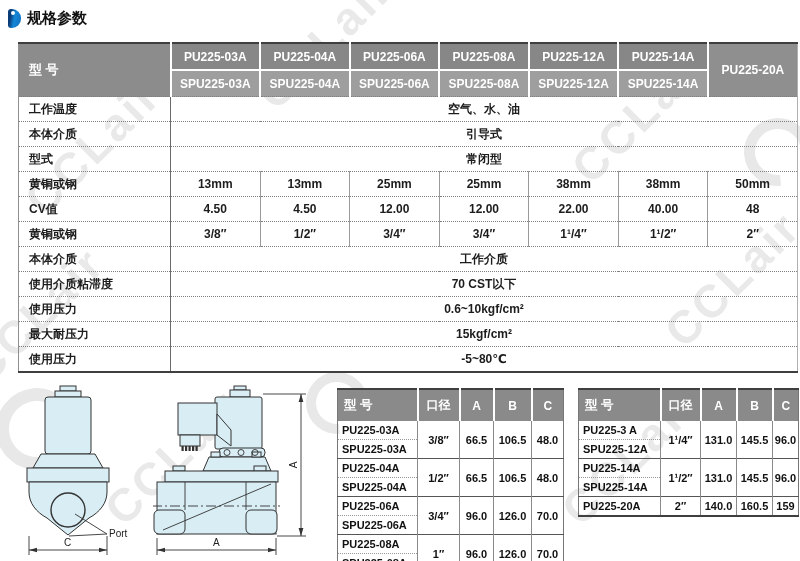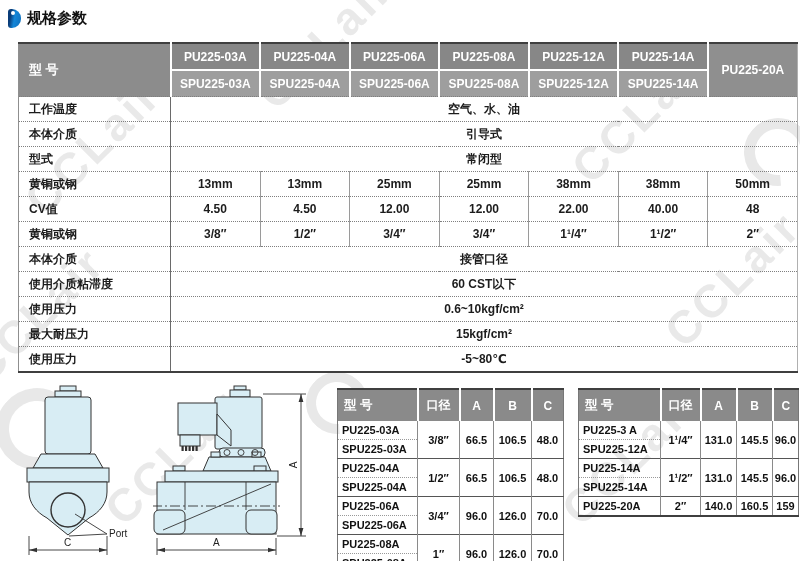--- a/index.html
+++ b/index.html
@@ -153,25 +153,25 @@
           <td class="v">3/8″</td>
           <td class="v">1/2″</td>
           <td class="v">3/4″</td>
           <td class="v">3/4″</td>
           <td class="v">1¹/4″</td>
           <td class="v">1¹/2″</td>
           <td class="v">2″</td>
         </tr>
         <tr>
           <td class="lbl">本体介质</td>
-          <td colspan="7">接管口径</td>
+          <td colspan="7">工作介质</td>
         </tr>
         <tr>
           <td class="lbl">使用介质粘滞度</td>
-          <td colspan="7">60 CST以下</td>
+          <td colspan="7">70 CST以下</td>
         </tr>
         <tr>
           <td class="lbl">使用压力</td>
           <td colspan="7">0.6~10kgf/cm²</td>
         </tr>
         <tr>
           <td class="lbl">最大耐压力</td>
           <td colspan="7">15kgf/cm²</td>
         </tr>
         <tr>

